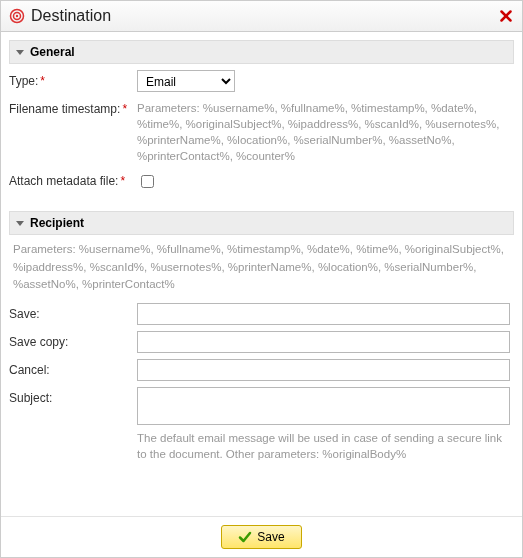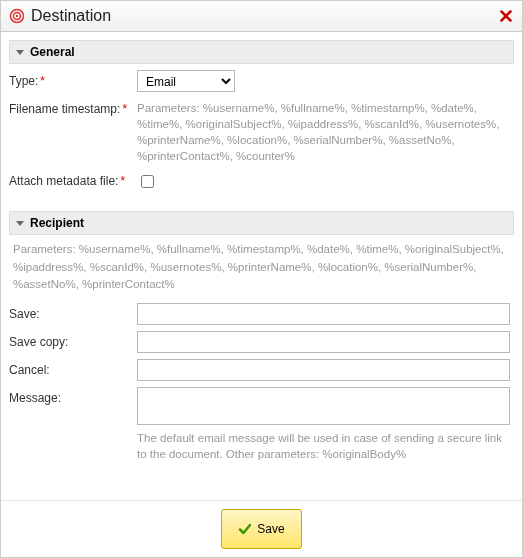--- a/index.html
+++ b/index.html
@@ -127,21 +127,21 @@
     padding: 8px;
     text-align: center;
     background:#fff;
   }
   .btn {
     display:inline-flex;
     align-items:center;
     gap:5px;
     border:1px solid #b8b8b8;
     border-radius:3px;
-    padding: 12px 16px;
+    padding: 4px 16px;
     font-size:12px;
     font-family:inherit;
     cursor:pointer;
     margin: 0 3px;
     background: linear-gradient(#fefefe,#ececec);
   }
   .btn.primary {
     background: linear-gradient(#fff6c4,#ffe56b);
     border-color:#c9a800;
   }
@@ -241,21 +241,21 @@
         <div class="lbl">
           <span>Cancel:</span>
         </div>
         <div class="ctl">
           <input class="input" value="" style="">
         </div>
       </div>
 
       <div class="row">
         <div class="lbl">
-          <span>Message:</span>
+          <span>Subject:</span>
         </div>
         <div class="ctl">
           <textarea class="input" style=""></textarea>
           <div class="hint">The default email message will be used in case of sending a secure link to the document. Other parameters: %originalBody%</div>
         </div>
       </div>
 
     </div>
 
   </div>

